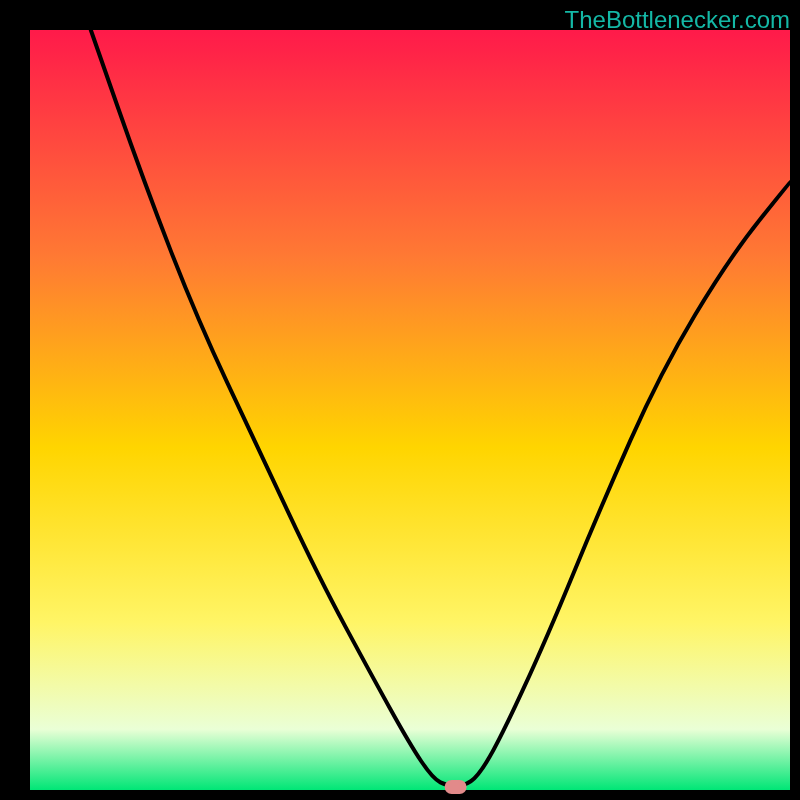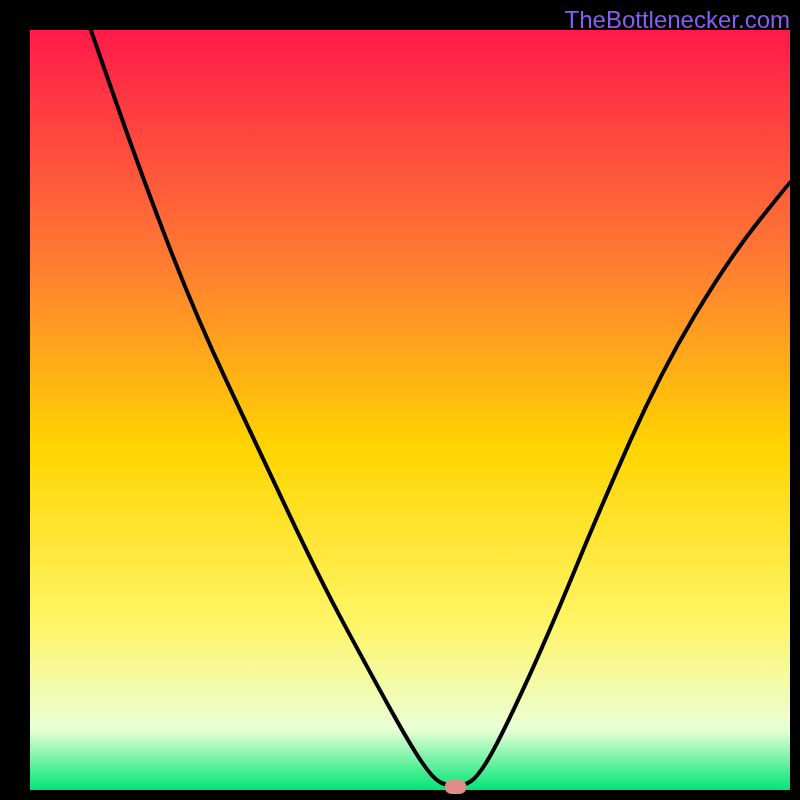--- a/index.html
+++ b/index.html
@@ -15,21 +15,21 @@
     position: absolute;
     top: 0;
     left: 0;
     width: 800px;
     height: 800px;
   }
   .watermark {
     position: absolute;
     top: 6px;
     right: 10px;
-    color: #8b5cf6;
+    color: #14b8a6;
     font-size: 24px;
     font-weight: 500;
     z-index: 10;
   }
   svg {
     display: block;
   }
 </style>
 </head>
 <body>

